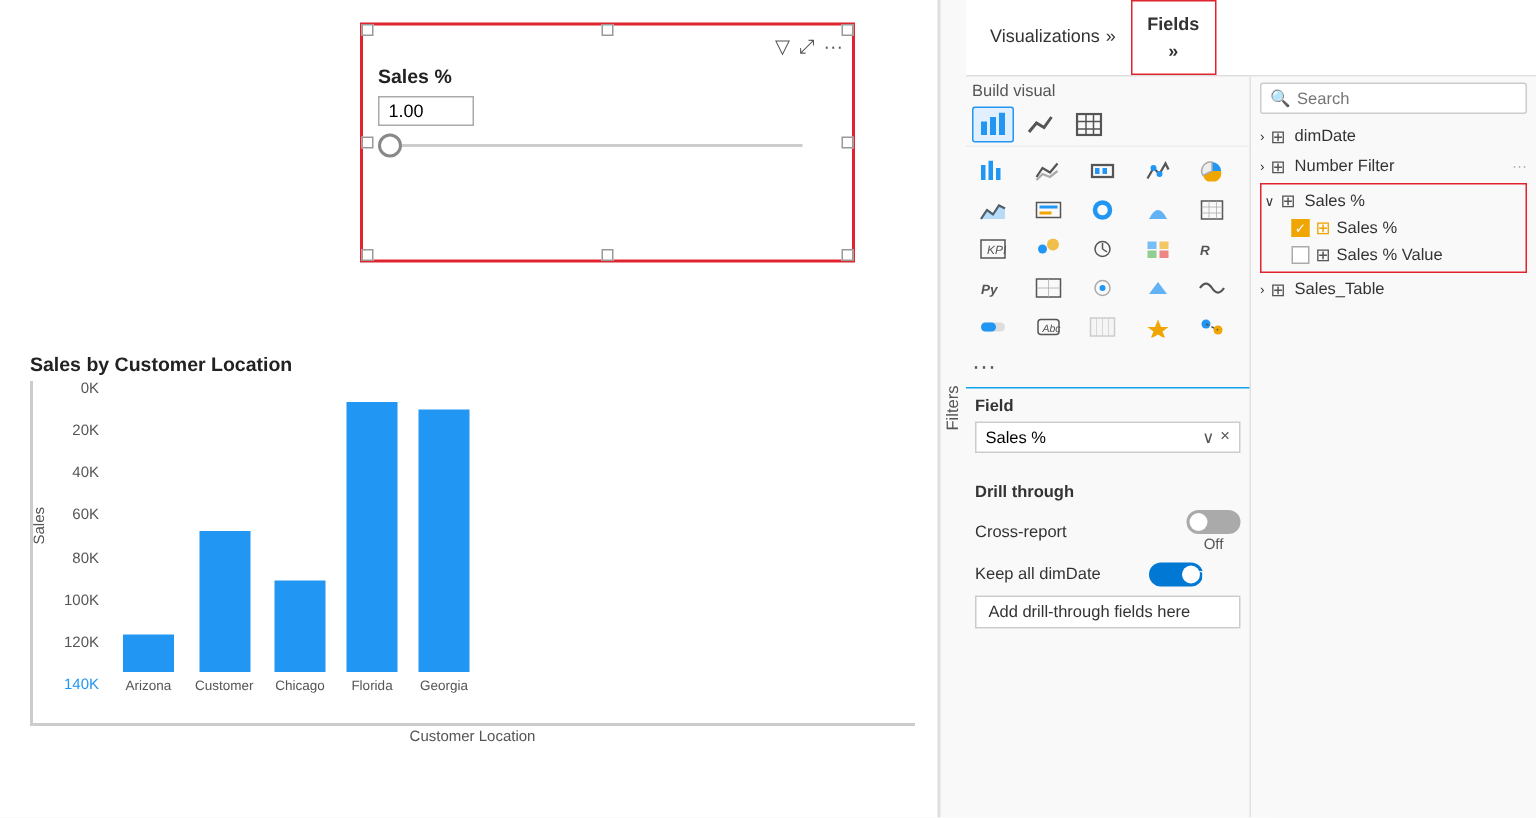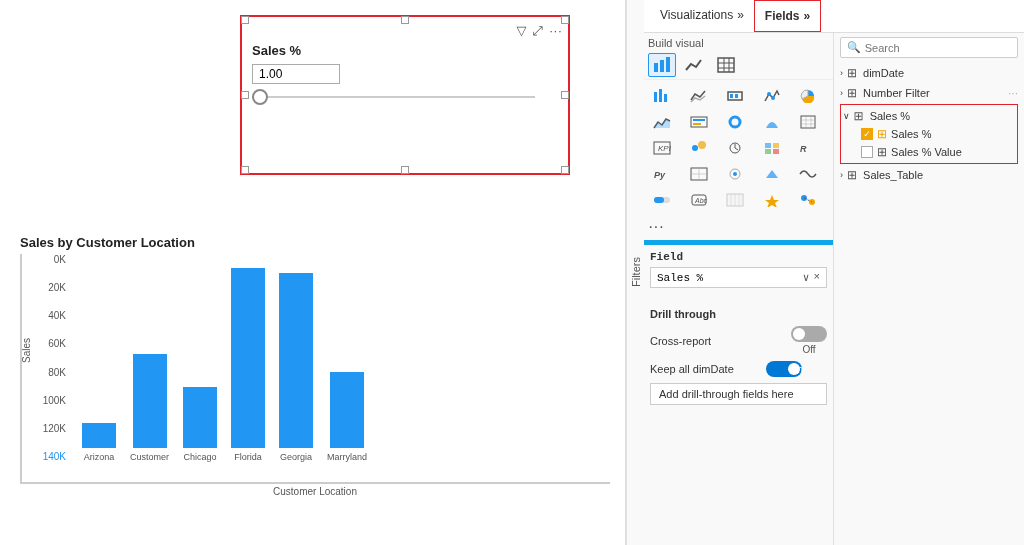--- a/index.html
+++ b/index.html
@@ -38,21 +38,21 @@
     }
     .slicer-title {
       font-size: 13px;
       font-weight: 600;
       color: #222;
       margin-bottom: 6px;
       padding-left: 4px;
     }
     .slicer-value {
       border: 1px solid #aaa;
-      width: 88px;
+      width: 64px;
       padding: 2px 6px;
       font-size: 12px;
       margin-left: 4px;
       margin-bottom: 8px;
       display: inline-block;
     }
     .slicer-slider-track {
       width: 90%;
       height: 2px;
       background: #ccc;
@@ -206,20 +206,21 @@
       cursor: pointer;
       border-bottom: 2px solid transparent;
       display: flex;
       align-items: center;
       gap: 4px;
     }
     .panel-tab.active {
       color: #333;
       font-weight: 600;
       border-bottom: 2px solid #333;
+      flex-direction: column;
     }
     .panel-tab.highlighted {
       border: 1.5px solid #e0242e;
     }
     .viz-icons-grid {
       display: grid;
       grid-template-columns: repeat(5, 1fr);
       gap: 2px;
     }
     .viz-icon {
@@ -435,24 +436,20 @@
       <div class="bar-label">Chicago</div>
     </div>
           <div class="bar-item">
       <div class="bar" style="height:180px;"></div>
       <div class="bar-label">Florida</div>
     </div>
           <div class="bar-item">
       <div class="bar" style="height:175px;"></div>
       <div class="bar-label">Georgia</div>
     </div>
-          <div class="bar-item">
-      <div class="bar" style="height:76px;"></div>
-      <div class="bar-label">Marryland</div>
-    </div>
         </div>
     </div>
     <div class="x-axis-title">Customer Location</div>
   </div>
 
 </div>
 
 <div class="filters-sidebar">
   <span>Filters</span>
 </div>
@@ -653,21 +650,21 @@
           <div class="viz-icon">
             <svg width="18" height="14">
               <circle cx="5" cy="5" r="3" fill="#2196F3"></circle>
               <circle cx="13" cy="9" r="3" fill="#f0a500"></circle>
               <line x1="5" y1="5" x2="13" y2="9" stroke="#555" stroke-width="1" stroke-dasharray="2"></line>
             </svg>
           </div>
         </div>
       <div style="padding:4px; font-size:16px; color:#555; cursor:pointer;">···</div>
 
-      <div style="border-top:5px solid #0ea5e9; padding:6px;font-family:Liberation Mono, monospace;">
+      <div style="border-top:1px solid #0ea5e9; padding:6px;">
         <div class="section-label">Field</div>
         <div class="field-dropdown">
           <span>Sales %</span>
           <div class="dd-icons">
             <span>∨</span>
             <span>×</span>
           </div>
         </div>
       </div>
 

